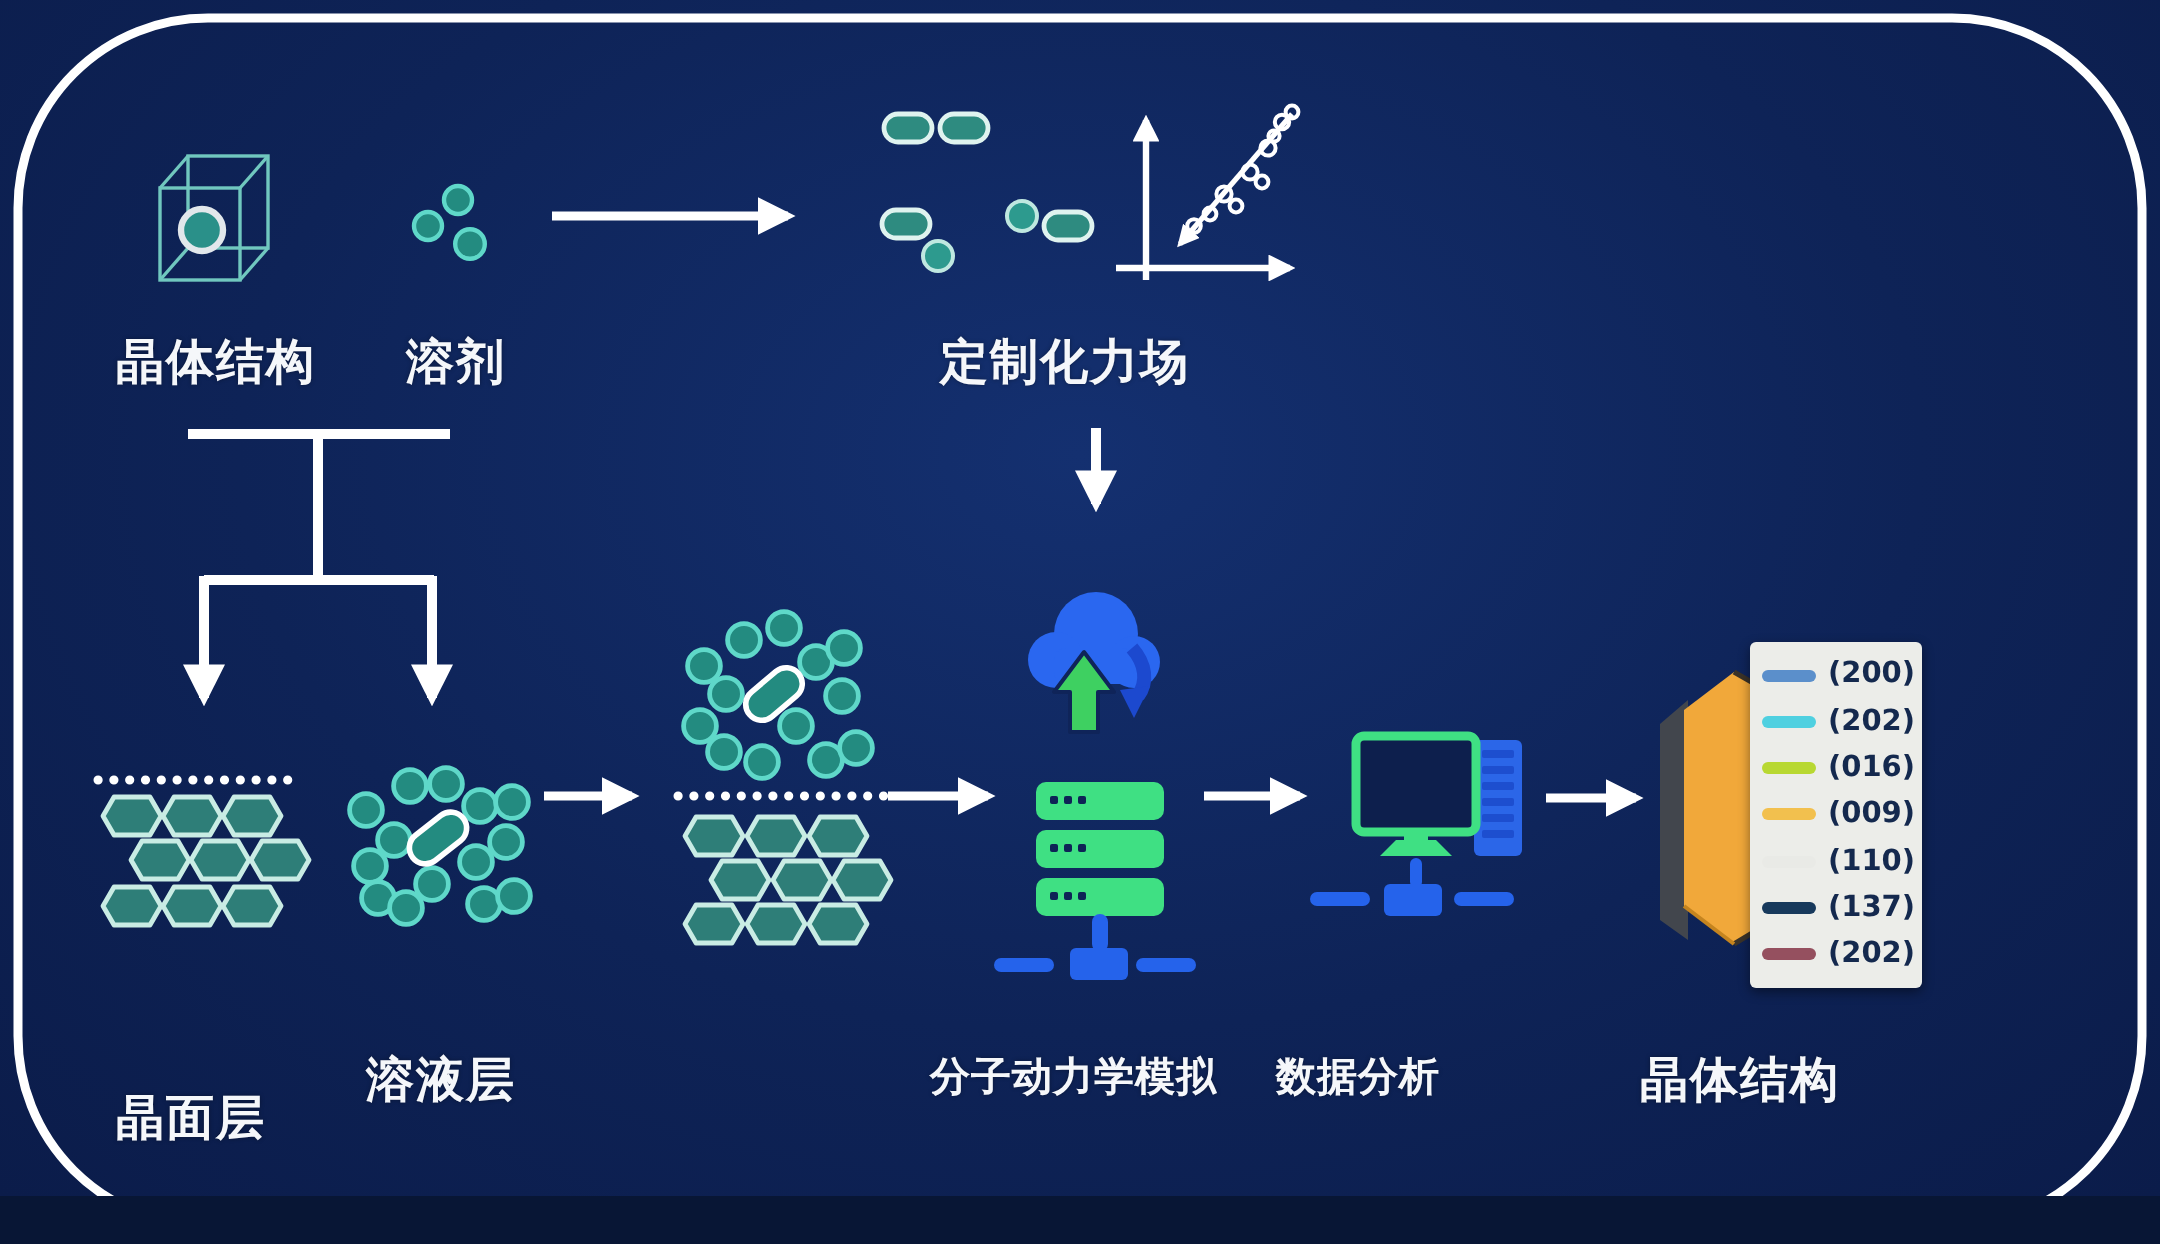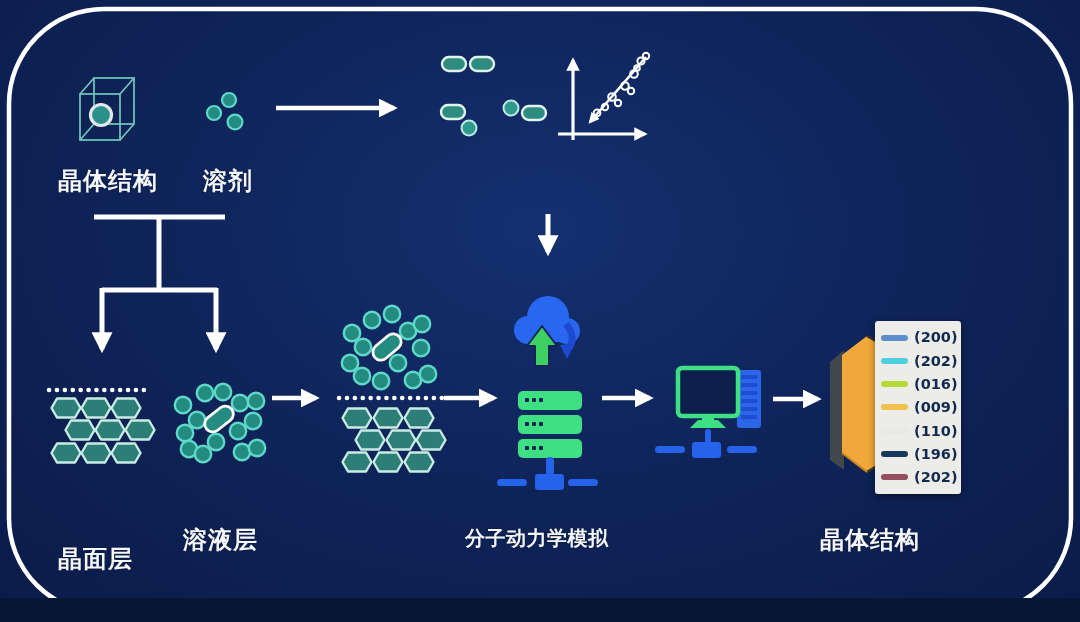--- a/index.html
+++ b/index.html
@@ -230,23 +230,25 @@
     <polygon points="830,362 844,350 844,470 830,460" fill="#42464d"></polygon>
     <polygon points="867,336 900,355 900,452 867,472 842,453 842,355" fill="#f1a83a"></polygon>
     <polygon points="891,350 900,355 900,452 891,458" fill="#dd9428"></polygon>
     <polyline points="867,336 900,355 900,452 867,472" fill="none" stroke="#3a3228" stroke-width="2.5" stroke-linejoin="round"></polyline>
     <polyline points="842,453 867,472" fill="none" stroke="#c5841f" stroke-width="2"></polyline>
   </g>
 </svg>
 
   <div class="lbl" style="left:58px;top:165px;">晶体结构</div>
   <div class="lbl" style="left:203px;top:165px;">溶剂</div>
+  <div class="lbl" style="left:470px;top:165px;">定制化力场</div>
   <div class="lbl" style="left:58px;top:524px;margin-top:19px;">晶面层</div>
   <div class="lbl" style="left:183px;top:524px;">溶液层</div>
   <div class="lbl small" style="left:465px;top:525px;">分子动力学模拟</div>
+  <div class="lbl small" style="left:638px;top:525px;">数据分析</div>
   <div class="lbl" style="left:820px;top:524px;">晶体结构</div>
 
   <div class="legend">
     <div class="legend-row">
       <span class="swatch" style="background-color: rgb(91, 143, 203);"></span>
       <span class="legend-label">(200)</span>
     </div>
     <div class="legend-row">
       <span class="swatch" style="background-color: rgb(79, 208, 224);"></span>
       <span class="legend-label">(202)</span>
@@ -258,21 +260,21 @@
     <div class="legend-row">
       <span class="swatch" style="background-color: rgb(242, 192, 78);"></span>
       <span class="legend-label">(009)</span>
     </div>
     <div class="legend-row">
       <span class="swatch" style="background-color: rgb(233, 234, 230);"></span>
       <span class="legend-label">(110)</span>
     </div>
     <div class="legend-row">
       <span class="swatch" style="background-color: rgb(23, 57, 92);"></span>
-      <span class="legend-label">(196)</span>
+      <span class="legend-label">(137)</span>
     </div>
     <div class="legend-row">
       <span class="swatch" style="background-color: rgb(149, 80, 95);"></span>
       <span class="legend-label">(202)</span>
     </div>
   </div>
 
 </div>
 
 </body></html>

